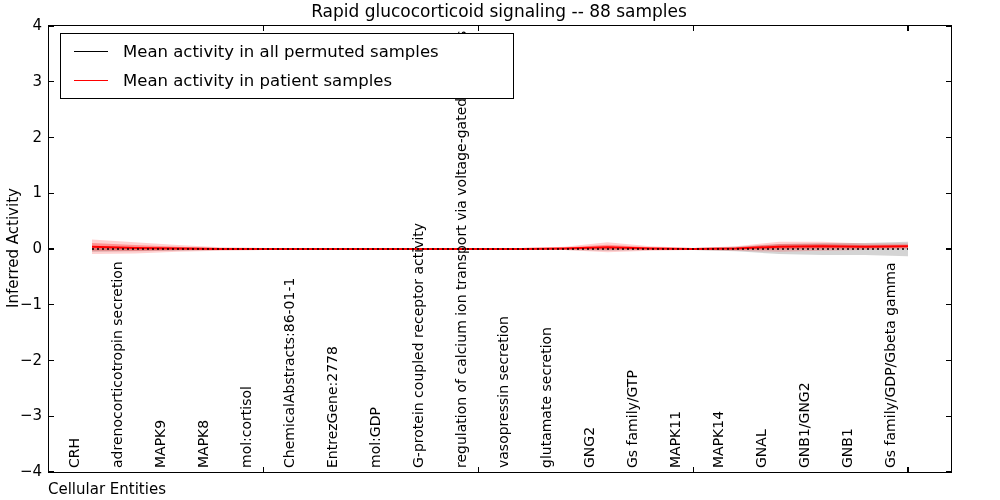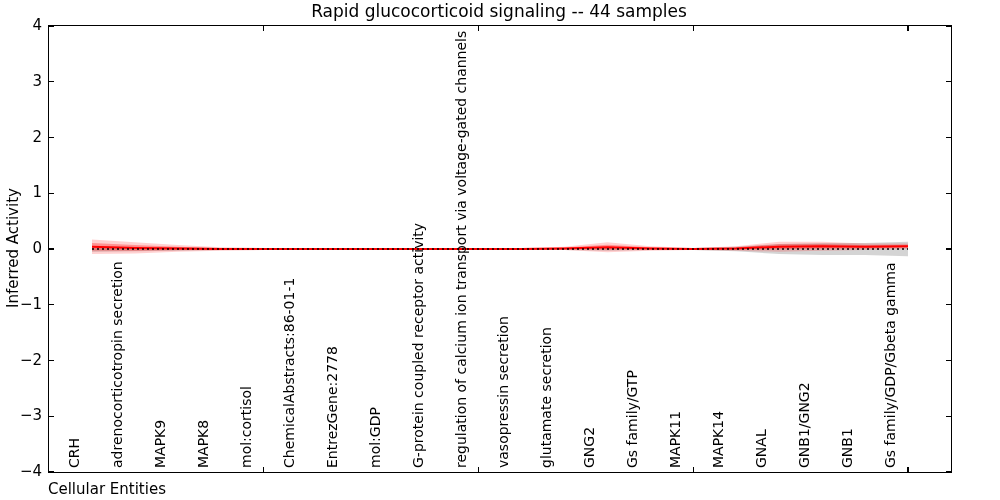--- a/index.html
+++ b/index.html
@@ -39,21 +39,21 @@
   }
   .legend-entry{display:flex;align-items:center;height:26px;}
   .legend-swatch{width:34px;height:0;border-top:1.7px solid #000;margin-left:13px;flex:none;}
   .legend-text{margin-left:15px;font-size:16.5px;white-space:nowrap;}
 </style>
 </head>
 <body>
 
 <div class="figure">
 
-  <div class="chart-title">Rapid glucocorticoid signaling -- 44 samples</div>
+  <div class="chart-title">Rapid glucocorticoid signaling -- 88 samples</div>
 
   <div class="y-axis-label">Inferred Activity</div>
 
   <div class="plot-area" id="plot">
     <svg id="chart-svg" width="902" height="446">
         <path d="M43.0,220.2 L85.9,220.8 L128.9,221.3 L171.8,221.9 L214.8,221.9 L257.7,221.9 L300.7,221.9 L343.6,221.9 L386.6,221.9 L429.5,221.9 L472.5,221.9 L515.4,221.9 L558.4,221.3 L601.3,221.9 L644.3,221.9 L687.2,220.8 L730.2,218.0 L773.1,216.9 L816.1,216.9 L859.0,215.8 L859.0,230.2 L816.1,229.1 L773.1,229.1 L730.2,228.0 L687.2,225.2 L644.3,224.1 L601.3,224.1 L558.4,224.7 L515.4,224.1 L472.5,224.1 L429.5,224.1 L386.6,224.1 L343.6,224.1 L300.7,224.1 L257.7,224.1 L214.8,224.1 L171.8,224.1 L128.9,224.7 L85.9,225.2 L43.0,225.8 Z" fill="#aaaaaa" fill-opacity="0.5" stroke="none"></path>
         <path d="M43.0,213.5 L85.9,216.3 L128.9,219.1 L171.8,221.3 L214.8,221.9 L257.7,221.9 L300.7,221.9 L343.6,221.9 L386.6,221.9 L429.5,221.9 L472.5,221.9 L515.4,220.8 L558.4,216.3 L601.3,220.2 L644.3,221.9 L687.2,220.2 L730.2,215.8 L773.1,215.8 L816.1,217.4 L859.0,217.4 L859.0,223.0 L816.1,224.1 L773.1,224.7 L730.2,225.8 L687.2,224.7 L644.3,224.1 L601.3,224.7 L558.4,226.3 L515.4,224.1 L472.5,224.1 L429.5,224.1 L386.6,224.1 L343.6,224.1 L300.7,224.1 L257.7,224.1 L214.8,224.1 L171.8,224.7 L128.9,225.8 L85.9,227.5 L43.0,228.0 Z" fill="#ff0000" fill-opacity="0.18" stroke="none"></path>
         <path d="M43.0,217.1 L85.9,219.1 L128.9,220.8 L171.8,222.2 L214.8,222.4 L257.7,222.4 L300.7,222.4 L343.6,222.4 L386.6,222.4 L429.5,222.4 L472.5,222.4 L515.4,221.6 L558.4,218.8 L601.3,221.3 L644.3,222.4 L687.2,221.3 L730.2,218.3 L773.1,218.0 L816.1,219.1 L859.0,218.8 L859.0,221.6 L816.1,222.4 L773.1,222.4 L730.2,223.3 L687.2,223.6 L644.3,223.6 L601.3,223.6 L558.4,223.8 L515.4,223.3 L472.5,223.6 L429.5,223.6 L386.6,223.6 L343.6,223.6 L300.7,223.6 L257.7,223.6 L214.8,223.6 L171.8,223.8 L128.9,224.1 L85.9,224.7 L43.0,224.4 Z" fill="#ff0000" fill-opacity="0.3" stroke="none"></path>
         <polyline points="43.0,220.8 85.9,221.9 128.9,222.4 171.8,223.0 214.8,223.0 257.7,223.0 300.7,223.0 343.6,223.0 386.6,223.0 429.5,223.0 472.5,223.0 515.4,222.4 558.4,221.3 601.3,222.4 644.3,223.0 687.2,222.4 730.2,220.8 773.1,220.2 816.1,220.8 859.0,220.2" fill="none" stroke="#ff0000" stroke-width="2"></polyline>
         <polyline points="43.0,223.0 85.9,223.0 128.9,223.0 171.8,223.0 214.8,223.0 257.7,223.0 300.7,223.0 343.6,223.0 386.6,223.0 429.5,223.0 472.5,223.0 515.4,223.0 558.4,223.0 601.3,223.0 644.3,223.0 687.2,223.0 730.2,223.0 773.1,223.0 816.1,223.0 859.0,223.0" fill="none" stroke="#000000" stroke-width="1.4" stroke-dasharray="2,3"></polyline>
@@ -103,20 +103,30 @@
       <span class="cat-label" style="left: 721.19px; bottom: 4px;">GNAL</span>
       <span class="cat-label" style="left: 764.143px; bottom: 4px;">GNB1/GNG2</span>
       <span class="cat-label" style="left: 807.095px; bottom: 4px;">GNB1</span>
       <span class="cat-label" style="left: 850.048px; bottom: 4px;">Gs family/GDP/Gbeta gamma</span>
     </div>
 
   <div id="axis-extras"></div>
 
   <div class="x-axis-label">Cellular Entities</div>
 
+  <div class="legend">
+    <div class="legend-entry">
+      <div class="legend-swatch" style="border-top-color: rgb(0, 0, 0);"></div>
+      <div class="legend-text">Mean activity in all permuted samples</div>
+    </div>
+    <div class="legend-entry">
+      <div class="legend-swatch" style="border-top-color: rgb(255, 0, 0);"></div>
+      <div class="legend-text">Mean activity in patient samples</div>
+    </div>
+  </div>
 
 <div class="ytick-label" style="top: 16px;">4</div>
     <div class="ytick-label" style="top: 71.75px;">3</div>
     <div class="ytick-label" style="top: 127.5px;">2</div>
     <div class="ytick-label" style="top: 183.25px;">1</div>
     <div class="ytick-label" style="top: 239px;">0</div>
     <div class="ytick-label" style="top: 294.75px;">−1</div>
     <div class="ytick-label" style="top: 350.5px;">−2</div>
     <div class="ytick-label" style="top: 406.25px;">−3</div>
     <div class="ytick-label" style="top: 462px;">−4</div>

